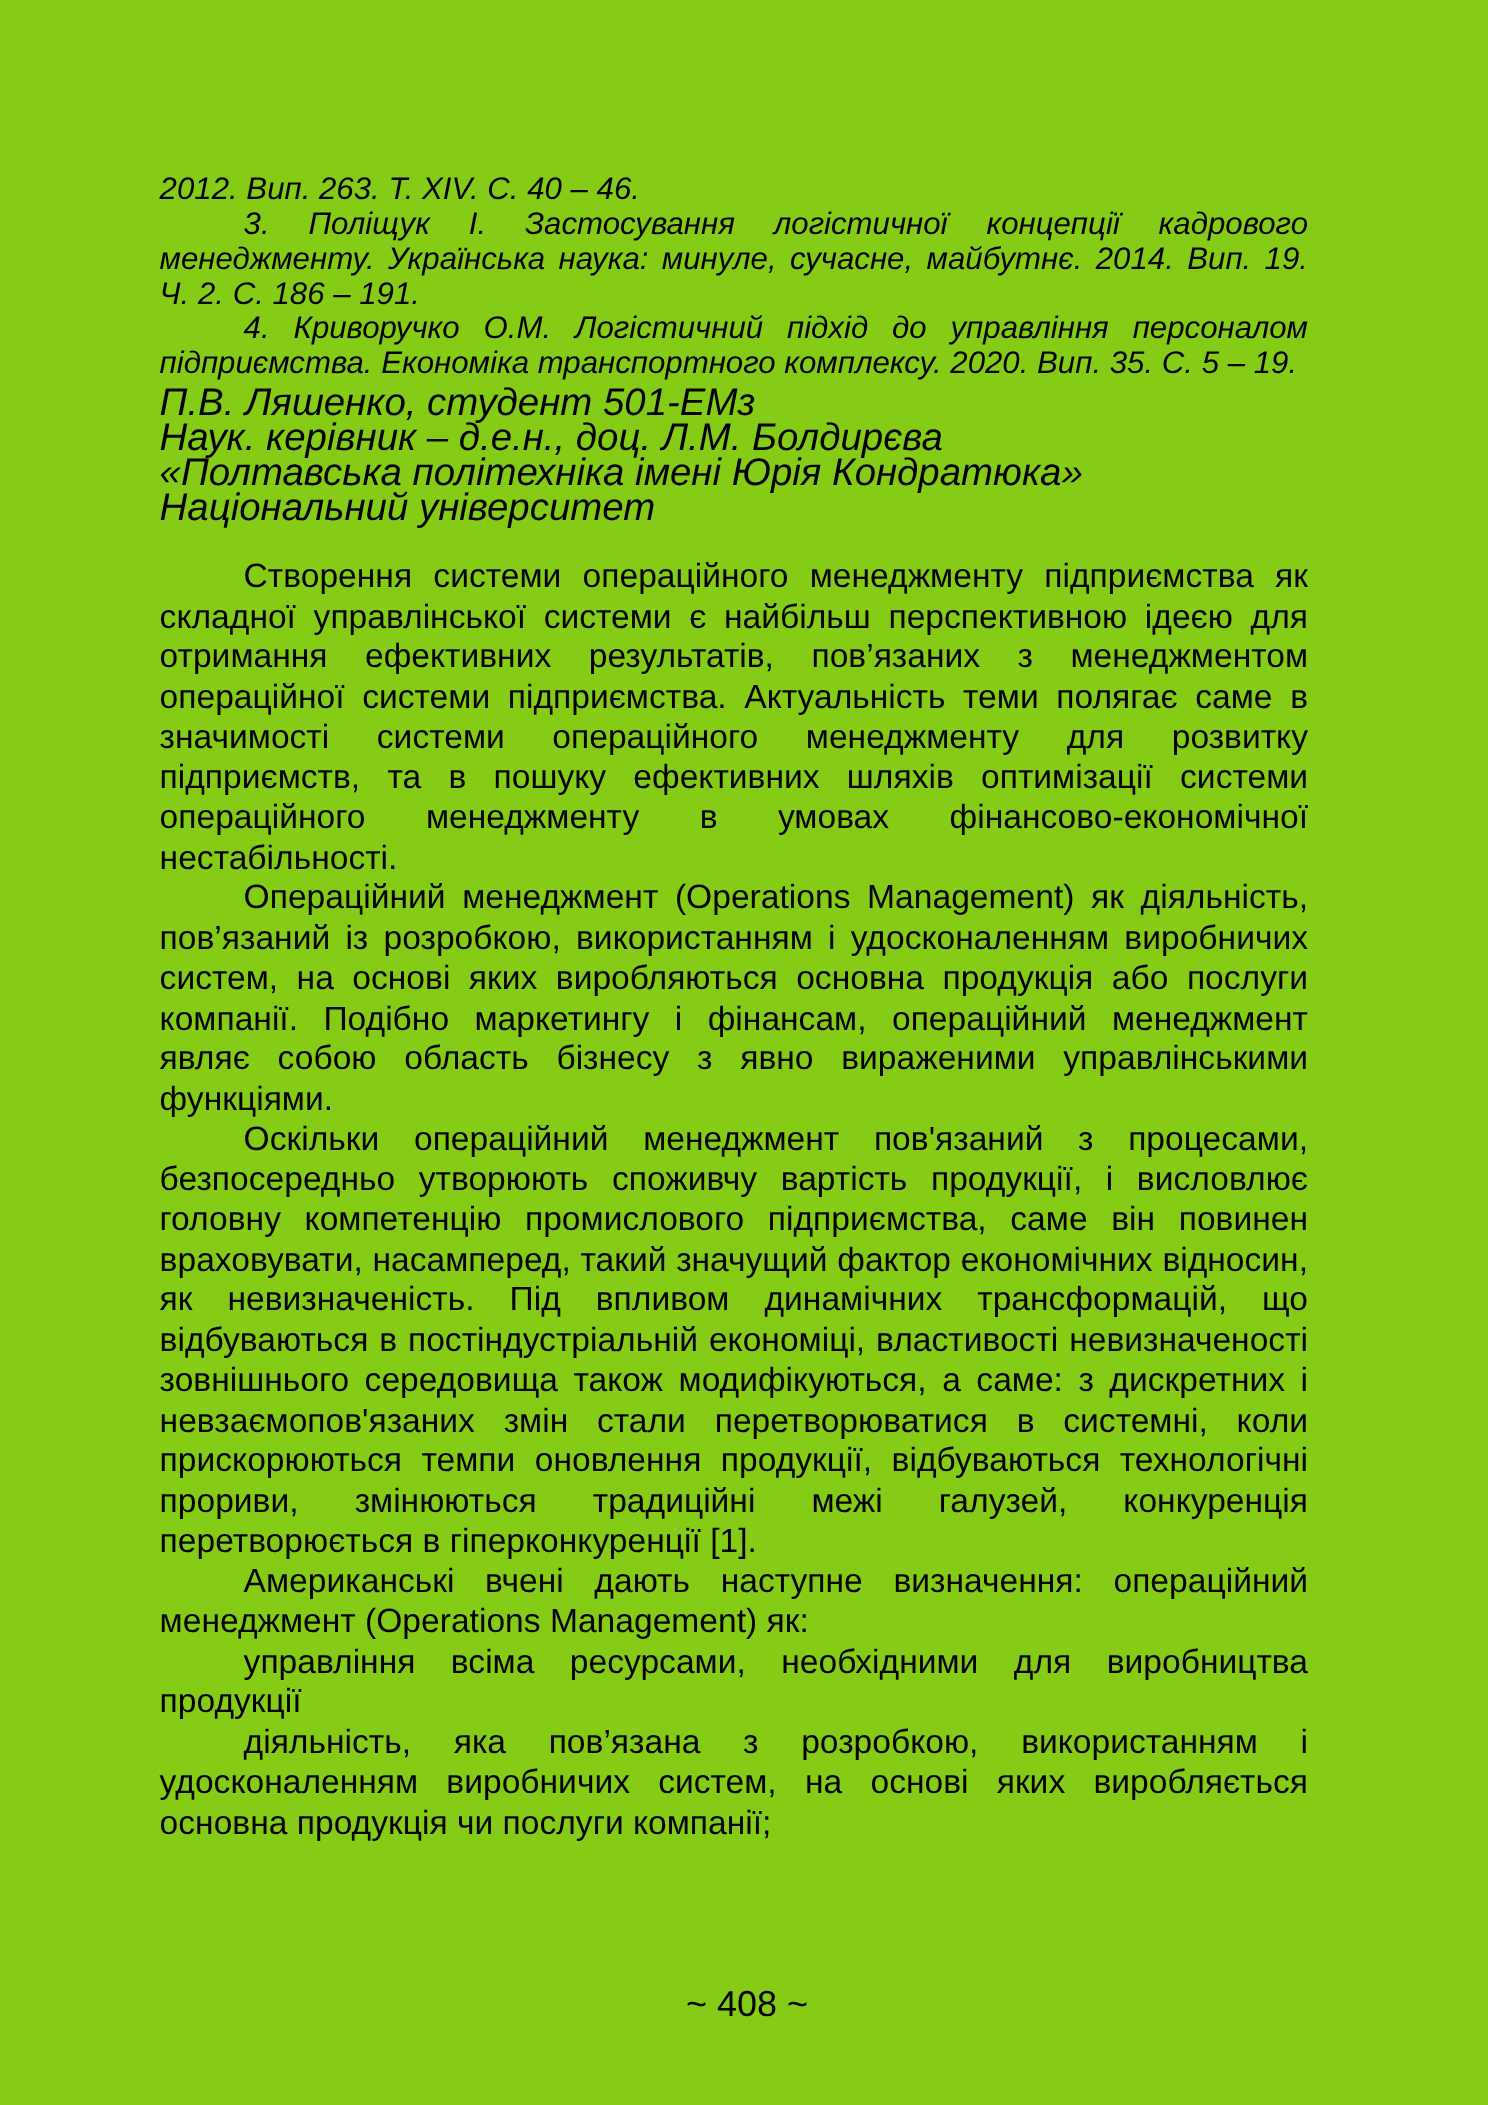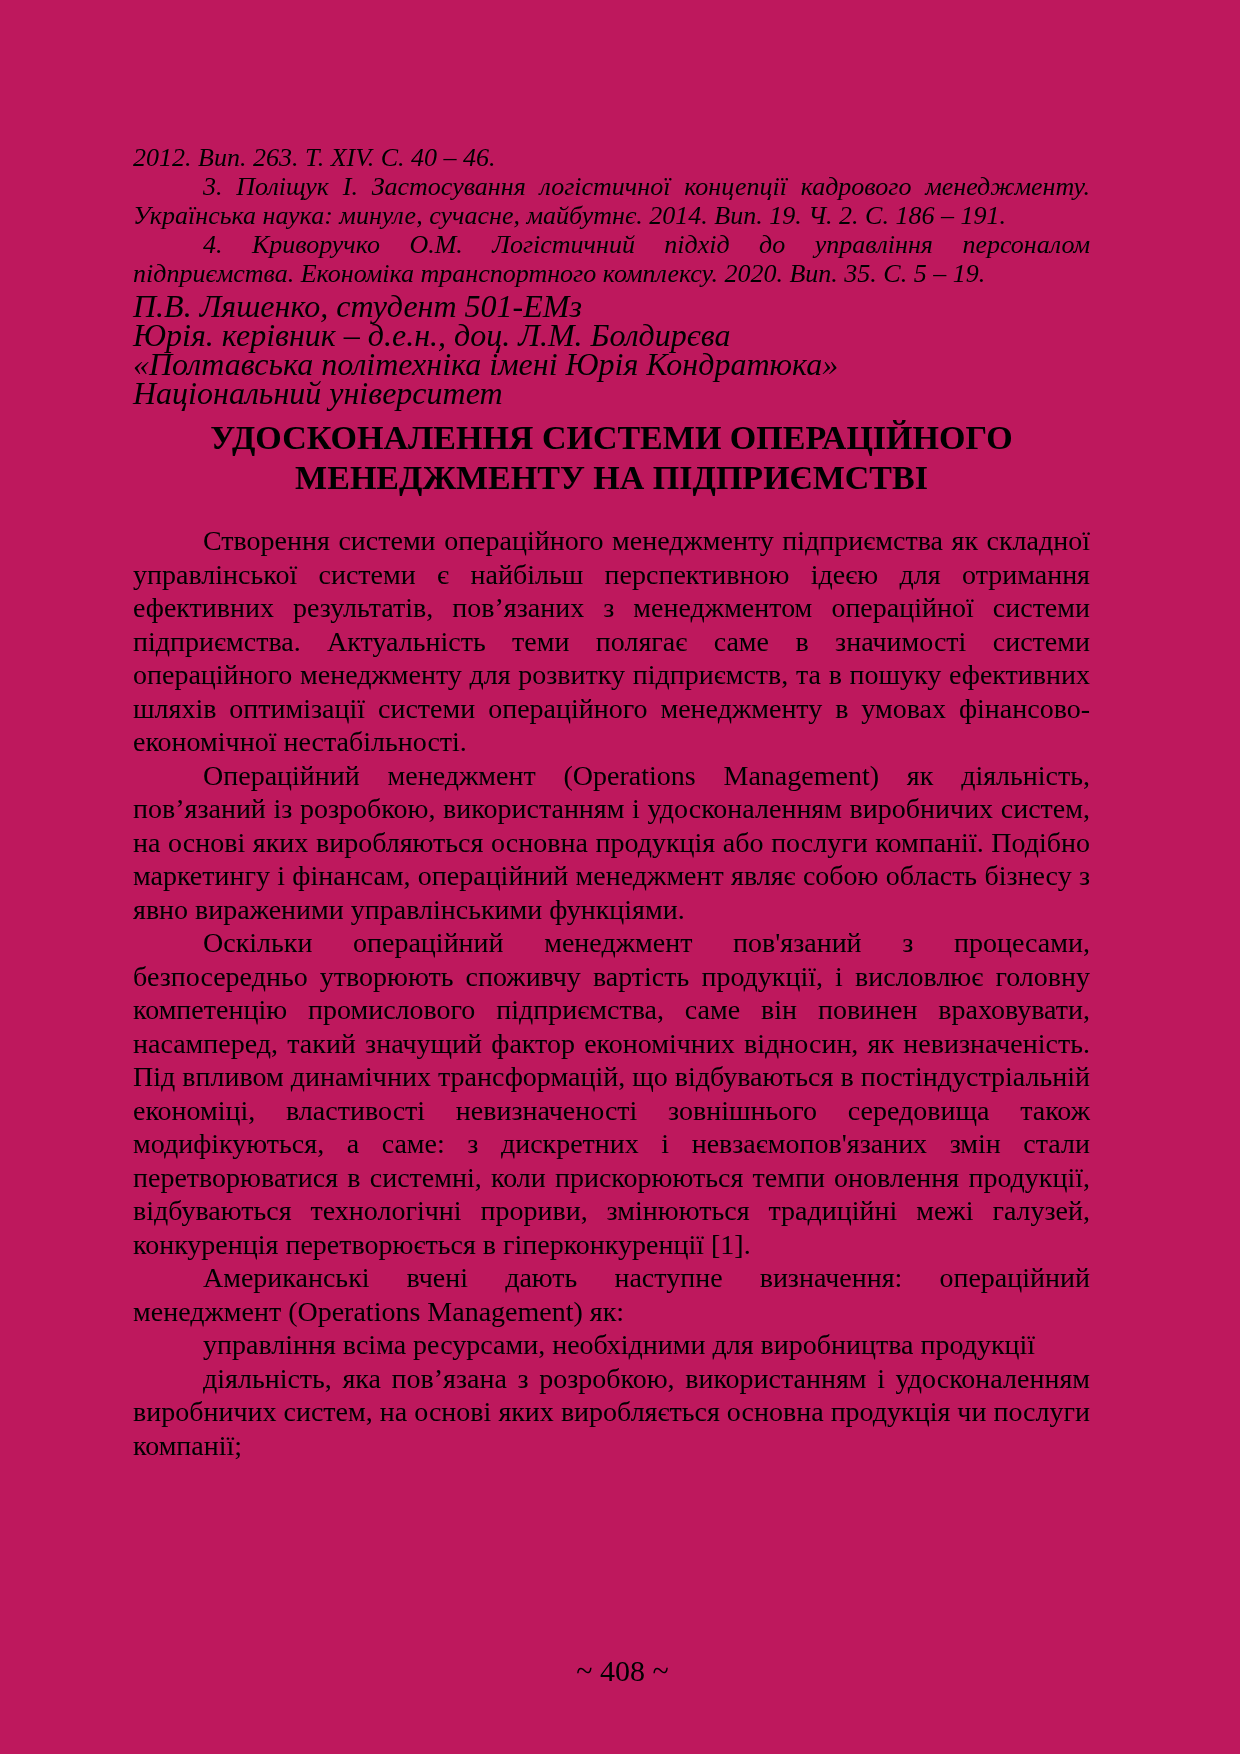--- a/index.html
+++ b/index.html
@@ -4,23 +4,23 @@
 <style>
   html, body {
     margin: 0;
     padding: 0;
     background: #ffffff;
   }
   .page {
     position: relative;
     width: 1240px;
     height: 1754px;
-    background: #be185d;
+    background: #84cc16;
     color: #000000;
-    font-family: Liberation Serif, serif;
+    font-family: Liberation Sans, sans-serif;
     box-sizing: border-box;
     padding: 143px 150px 0 133px;
     overflow: hidden;
   }
   
   .refs p {
     margin: 0;
     font-style: italic;
     font-size: 26px;
     line-height: 29px;
@@ -88,29 +88,25 @@
 
   <section class="refs">
     <p class="ref-cont">2012. Вип. 263. Т. XIV. С. 40 – 46.</p>
     <p class="ref">3. Поліщук І. Застосування логістичної концепції кадрового менеджменту. Українська наука: минуле, сучасне, майбутнє. 2014. Вип. 19. Ч. 2. С. 186 – 191.</p>
     <p class="ref">4. Криворучко О.М. Логістичний підхід до управління персоналом підприємства. Економіка транспортного комплексу. 2020. Вип. 35. С. 5 – 19.</p>
   </section>
 
 
   <div class="authors">
     <p>П.В. Ляшенко, студент 501-ЕМз</p>
-    <p>Юрія. керівник – д.е.н., доц. Л.М. Болдирєва</p>
+    <p>Наук. керівник – д.е.н., доц. Л.М. Болдирєва</p>
     <p>«Полтавська політехніка імені Юрія Кондратюка»</p>
     <p>Національний університет</p>
   </div>
 
-  <h1 class="title">
-    <span>УДОСКОНАЛЕННЯ СИСТЕМИ ОПЕРАЦІЙНОГО</span><br>
-    <span>МЕНЕДЖМЕНТУ НА ПІДПРИЄМСТВІ</span>
-  </h1>
 
   <div class="body">
     <p>Створення системи операційного менеджменту підприємства як складної управлінської системи є найбільш перспективною ідеєю для отримання ефективних результатів, пов’язаних з менеджментом операційної системи підприємства. Актуальність теми полягає саме в значимості системи операційного менеджменту для розвитку підприємств, та в пошуку ефективних шляхів оптимізації системи операційного менеджменту в умовах фінансово-економічної нестабільності.</p>
     <p>Операційний менеджмент (Operations Management) як діяльність, пов’язаний із розробкою, використанням і удосконаленням виробничих систем, на основі яких виробляються основна продукція або послуги компанії. Подібно маркетингу і фінансам, операційний менеджмент являє собою область бізнесу з явно вираженими управлінськими функціями.</p>
     <p>Оскільки операційний менеджмент пов'язаний з процесами, безпосередньо утворюють споживчу вартість продукції, і висловлює головну компетенцію промислового підприємства, саме він повинен враховувати, насамперед, такий значущий фактор економічних відносин, як невизначеність. Під впливом динамічних трансформацій, що відбуваються в постіндустріальній економіці, властивості невизначеності зовнішнього середовища також модифікуються, а саме: з дискретних і невзаємопов'язаних змін стали перетворюватися в системні, коли прискорюються темпи оновлення продукції, відбуваються технологічні прориви, змінюються традиційні межі галузей, конкуренція перетворюється в гіперконкуренції [1].</p>
     <p>Американські вчені дають наступне визначення: операційний менеджмент (Operations Management) як:</p>
     <p>управління всіма ресурсами, необхідними для виробництва продукції</p>
     <p>діяльність, яка пов’язана з розробкою, використанням і удосконаленням виробничих систем, на основі яких виробляється основна продукція чи послуги компанії;</p>
   </div>
 

